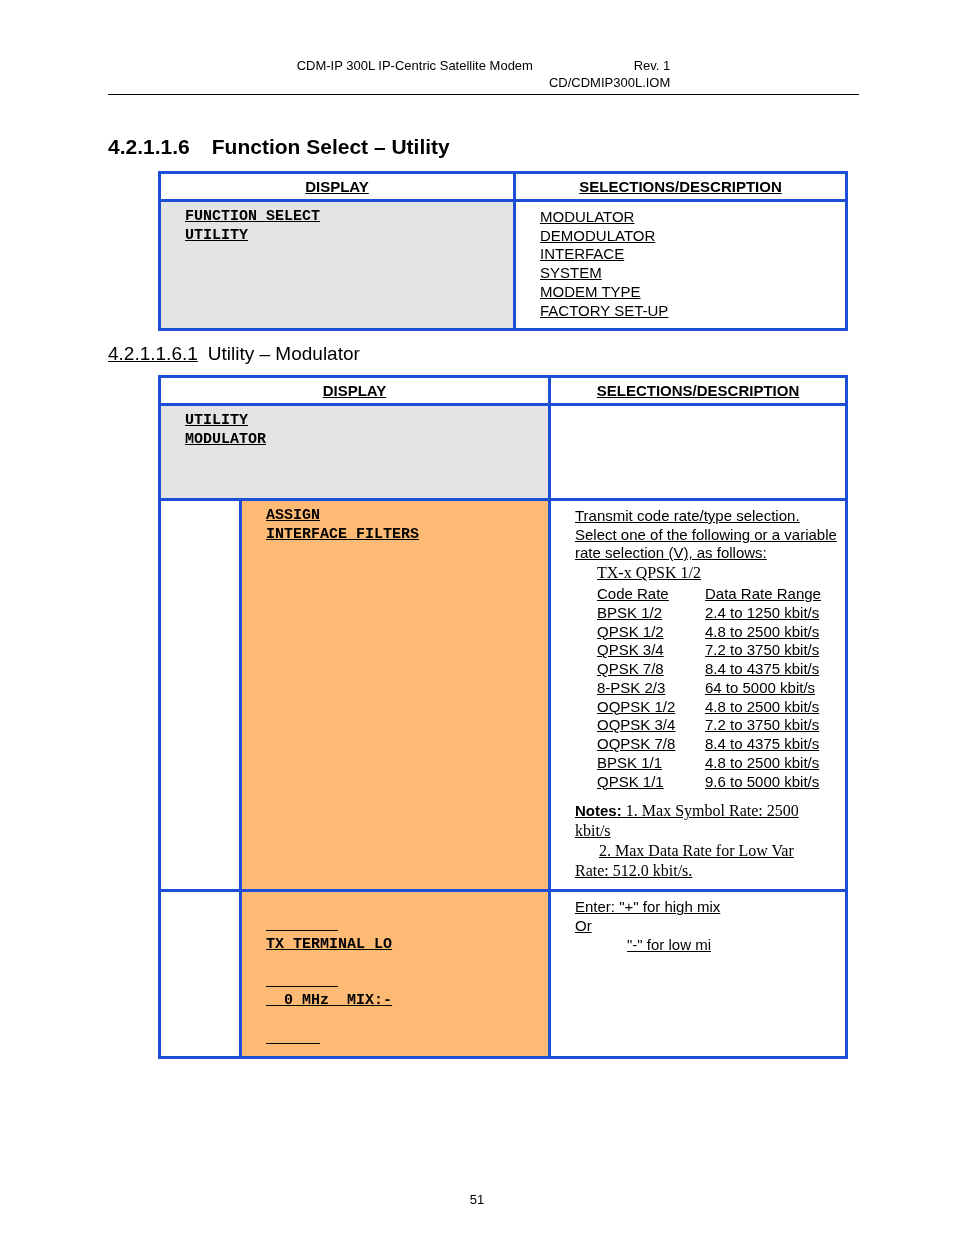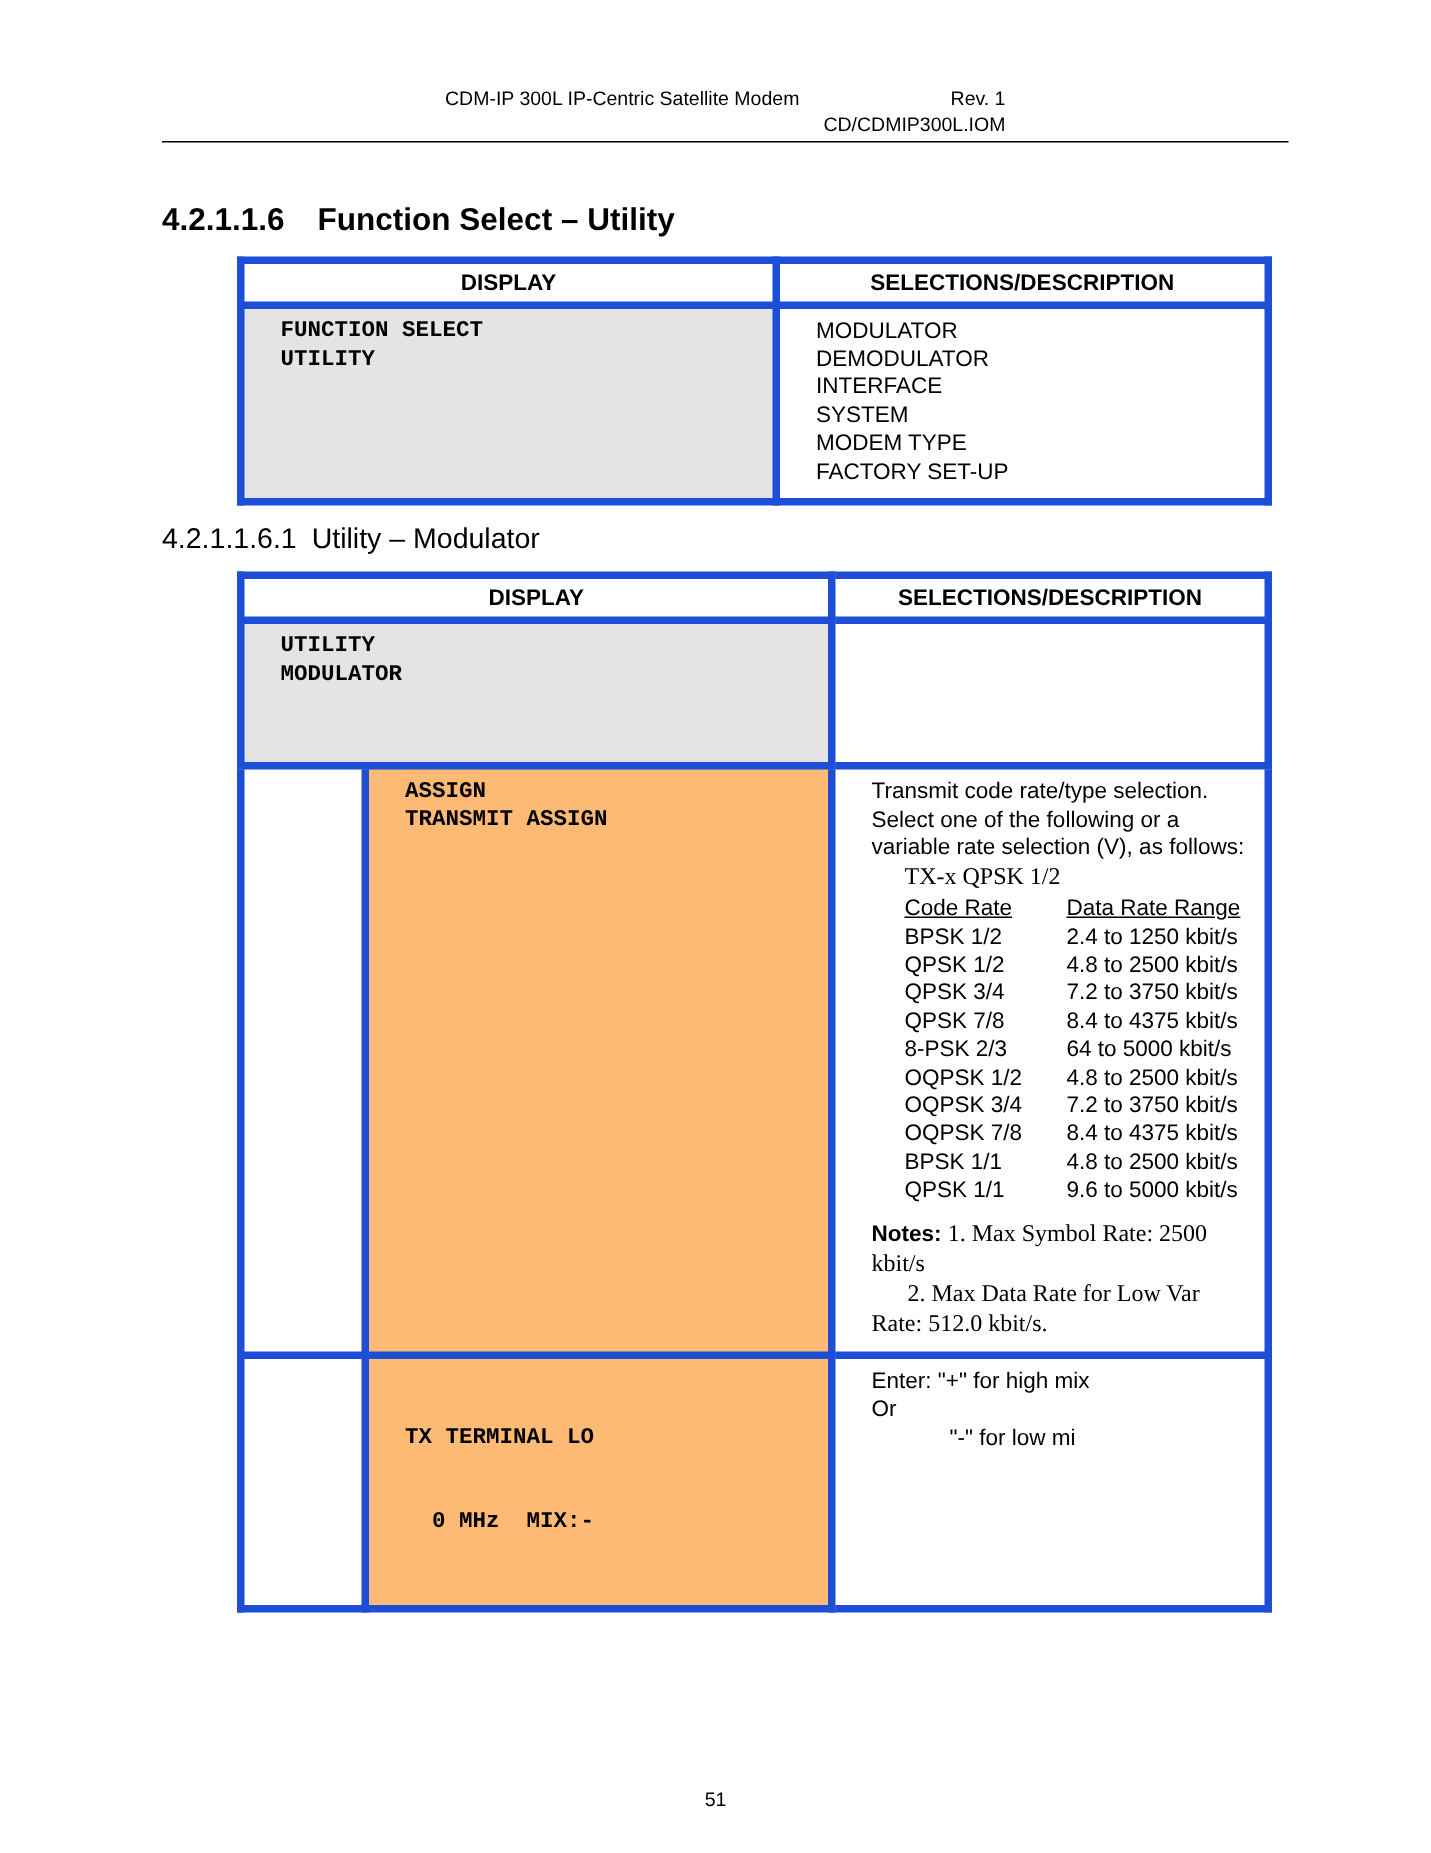--- a/index.html
+++ b/index.html
@@ -31,30 +31,31 @@
     font-size: 21px;
     font-weight: bold;
     margin: 6px 0 12px 0;
   }
   h3.subsection {
     font-size: 19px;
     font-weight: normal;
     margin: 12px 0 10px 0;
   }
   .secnum { display: inline-block; margin-right: 22px; }
-  .secnum2 { display: inline-block; margin-right: 10px; }
+  .secnum2 { display: inline-block; margin-right: 10px; text-decoration: underline; }
 
   table.spec {
     border-collapse: collapse;
     margin-left: 50px;
     width: 690px;
   }
   table.spec th, table.spec td {
-    border: 5px solid #1d4ed8;
+    border: 3px solid #1d4ed8;
     vertical-align: top;
+    text-decoration: underline;
   }
   table.spec th {
     font-weight: bold;
     text-align: center;
     padding: 4px 6px;
     font-size: 15px;
   }
   table.spec td {
     padding: 6px 8px 8px 24px;
     font-size: 15px;
@@ -160,21 +161,21 @@
       <td class="display-cell" colspan="2" style="padding-bottom:48px;">
         <div>UTILITY</div>
         <div>MODULATOR</div>
       </td>
       <td></td>
     </tr>
     <tr>
       <td class="indent-blank"></td>
       <td class="display-sub">
         <div>ASSIGN</div>
-        <div>TRANSMIT ASSIGN</div>
+        <div>INTERFACE FILTERS</div>
       </td>
       <td>
         <div>Transmit code rate/type selection. Select one of the following or a variable rate selection (V), as follows:</div>
         <div class="serif" style="margin-left:22px;">TX-x QPSK  1/2</div>
         <div class="rate-table">
           <div class="rate-row">
             <span class="rate-code underline">Code Rate</span>
             <span class="rate-range underline">Data Rate Range</span>
           </div>
           <div id="rate-rows">

